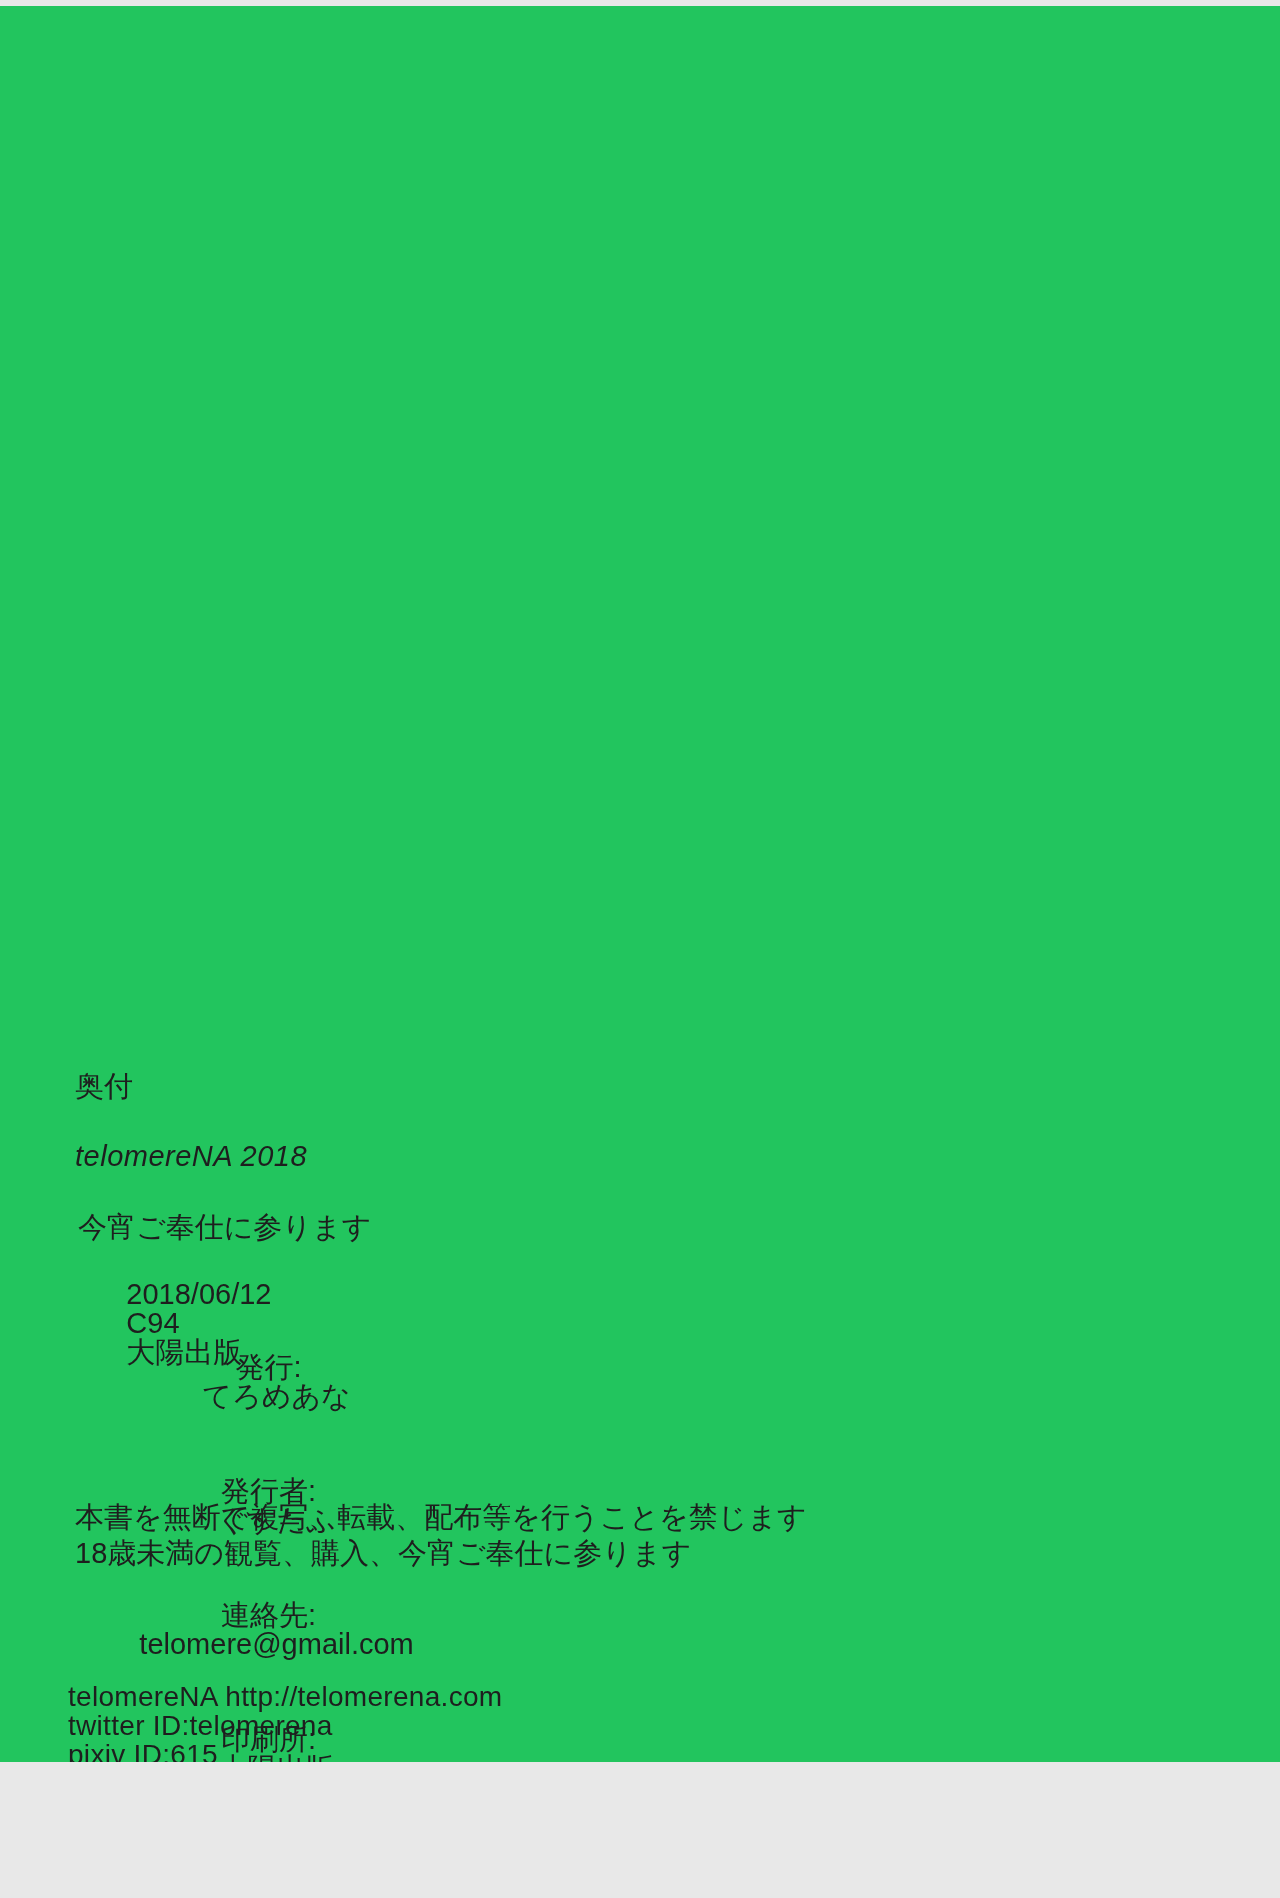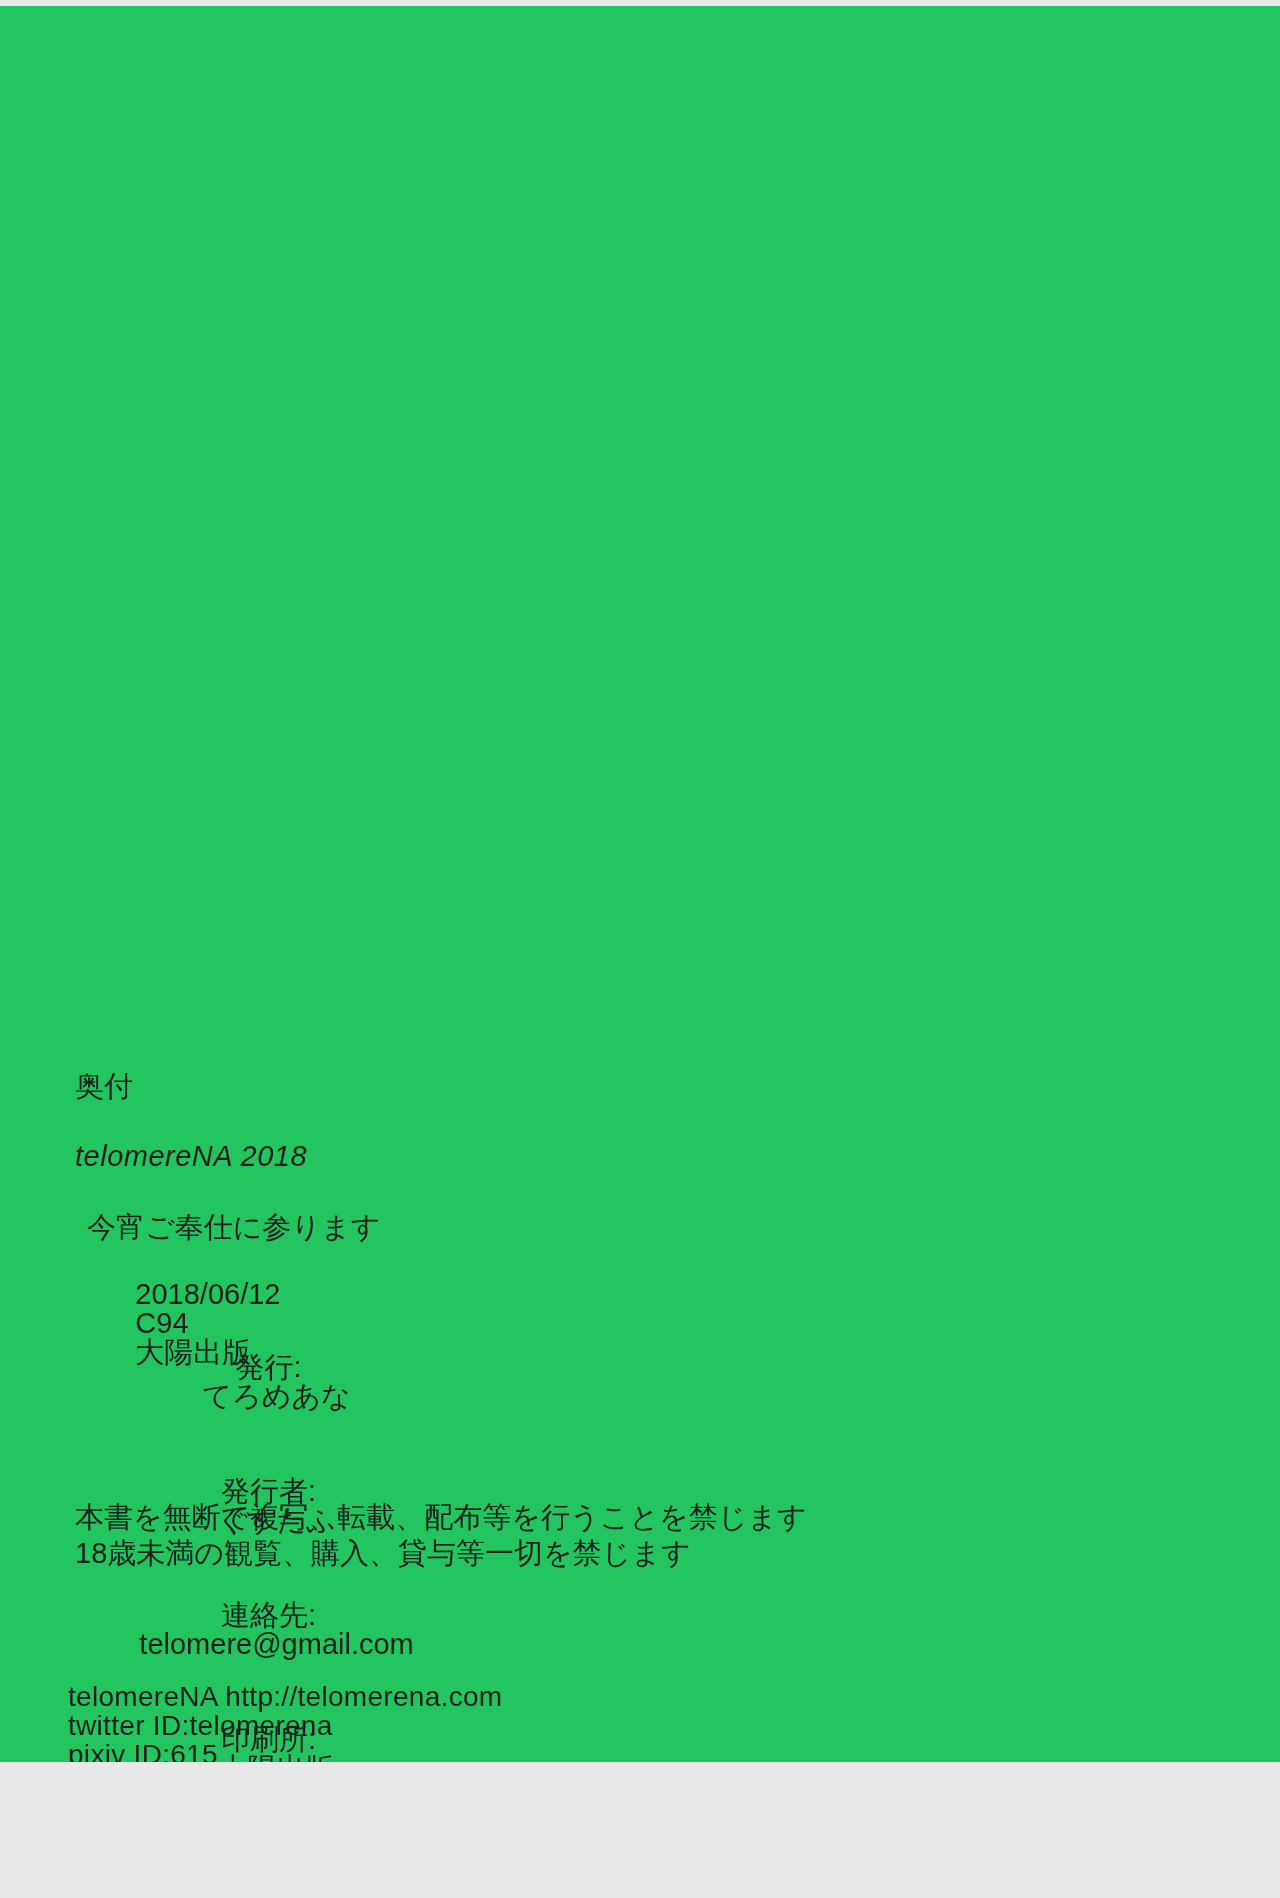--- a/index.html
+++ b/index.html
@@ -19,21 +19,21 @@
   }
   .line {
     white-space: pre;
     font-size: 29px;
     line-height: 1.0;
   }
   .abs { position: absolute; }
 
   .block-heading   { top: 1066px; left: 75px; }
   .block-circle    { top: 1136px; left: 75px; letter-spacing: 0.5px; font-style: italic; }
-  .block-title     { top: 1207px; left: 87px; }
+  .block-title     { top: 1207px; left: 78px; }
   .block-title .line { margin-bottom: 9px; }
   .block-credits   { top: 1318px; left: 75px; text-align: center; }
   .block-credits .line { margin-bottom: 8px; }
   .block-notice    { top: 1497px; left: 75px; }
   .block-notice .line { margin-bottom: 7px; }
   .block-links     { top: 1677px; left: 68px; letter-spacing: 0.3px; }
   .block-links .line { font-size: 28px; line-height: 1.03; }
 
   .credit-row .credit-label { display: inline-block; }
   .credit-row .credit-value { display: inline-block; margin-left: 16px; }
@@ -83,21 +83,21 @@
       <span class="credit-value">telomere@gmail.com</span>
     </div>
     <div class="line credit-row">
       <span class="credit-label">印刷所:</span>
       <span class="credit-value">大陽出版</span>
     </div>
   </div>
 
   <div class="abs block-notice">
     <div class="line">本書を無断で複写、転載、配布等を行うことを禁じます</div>
-    <div class="line">18歳未満の観覧、購入、貸与等一切を禁じます</div>
+    <div class="line">18歳未満の観覧、購入、今宵ご奉仕に参ります</div>
   </div>
 
   <div class="abs block-links">
     <div class="line">telomereNA http://telomerena.com</div>
     <div class="line">twitter ID:telomerena</div>
     <div class="line">pixiv ID:615</div>
   </div>
 
   <div class="page-number">28</div>
 

